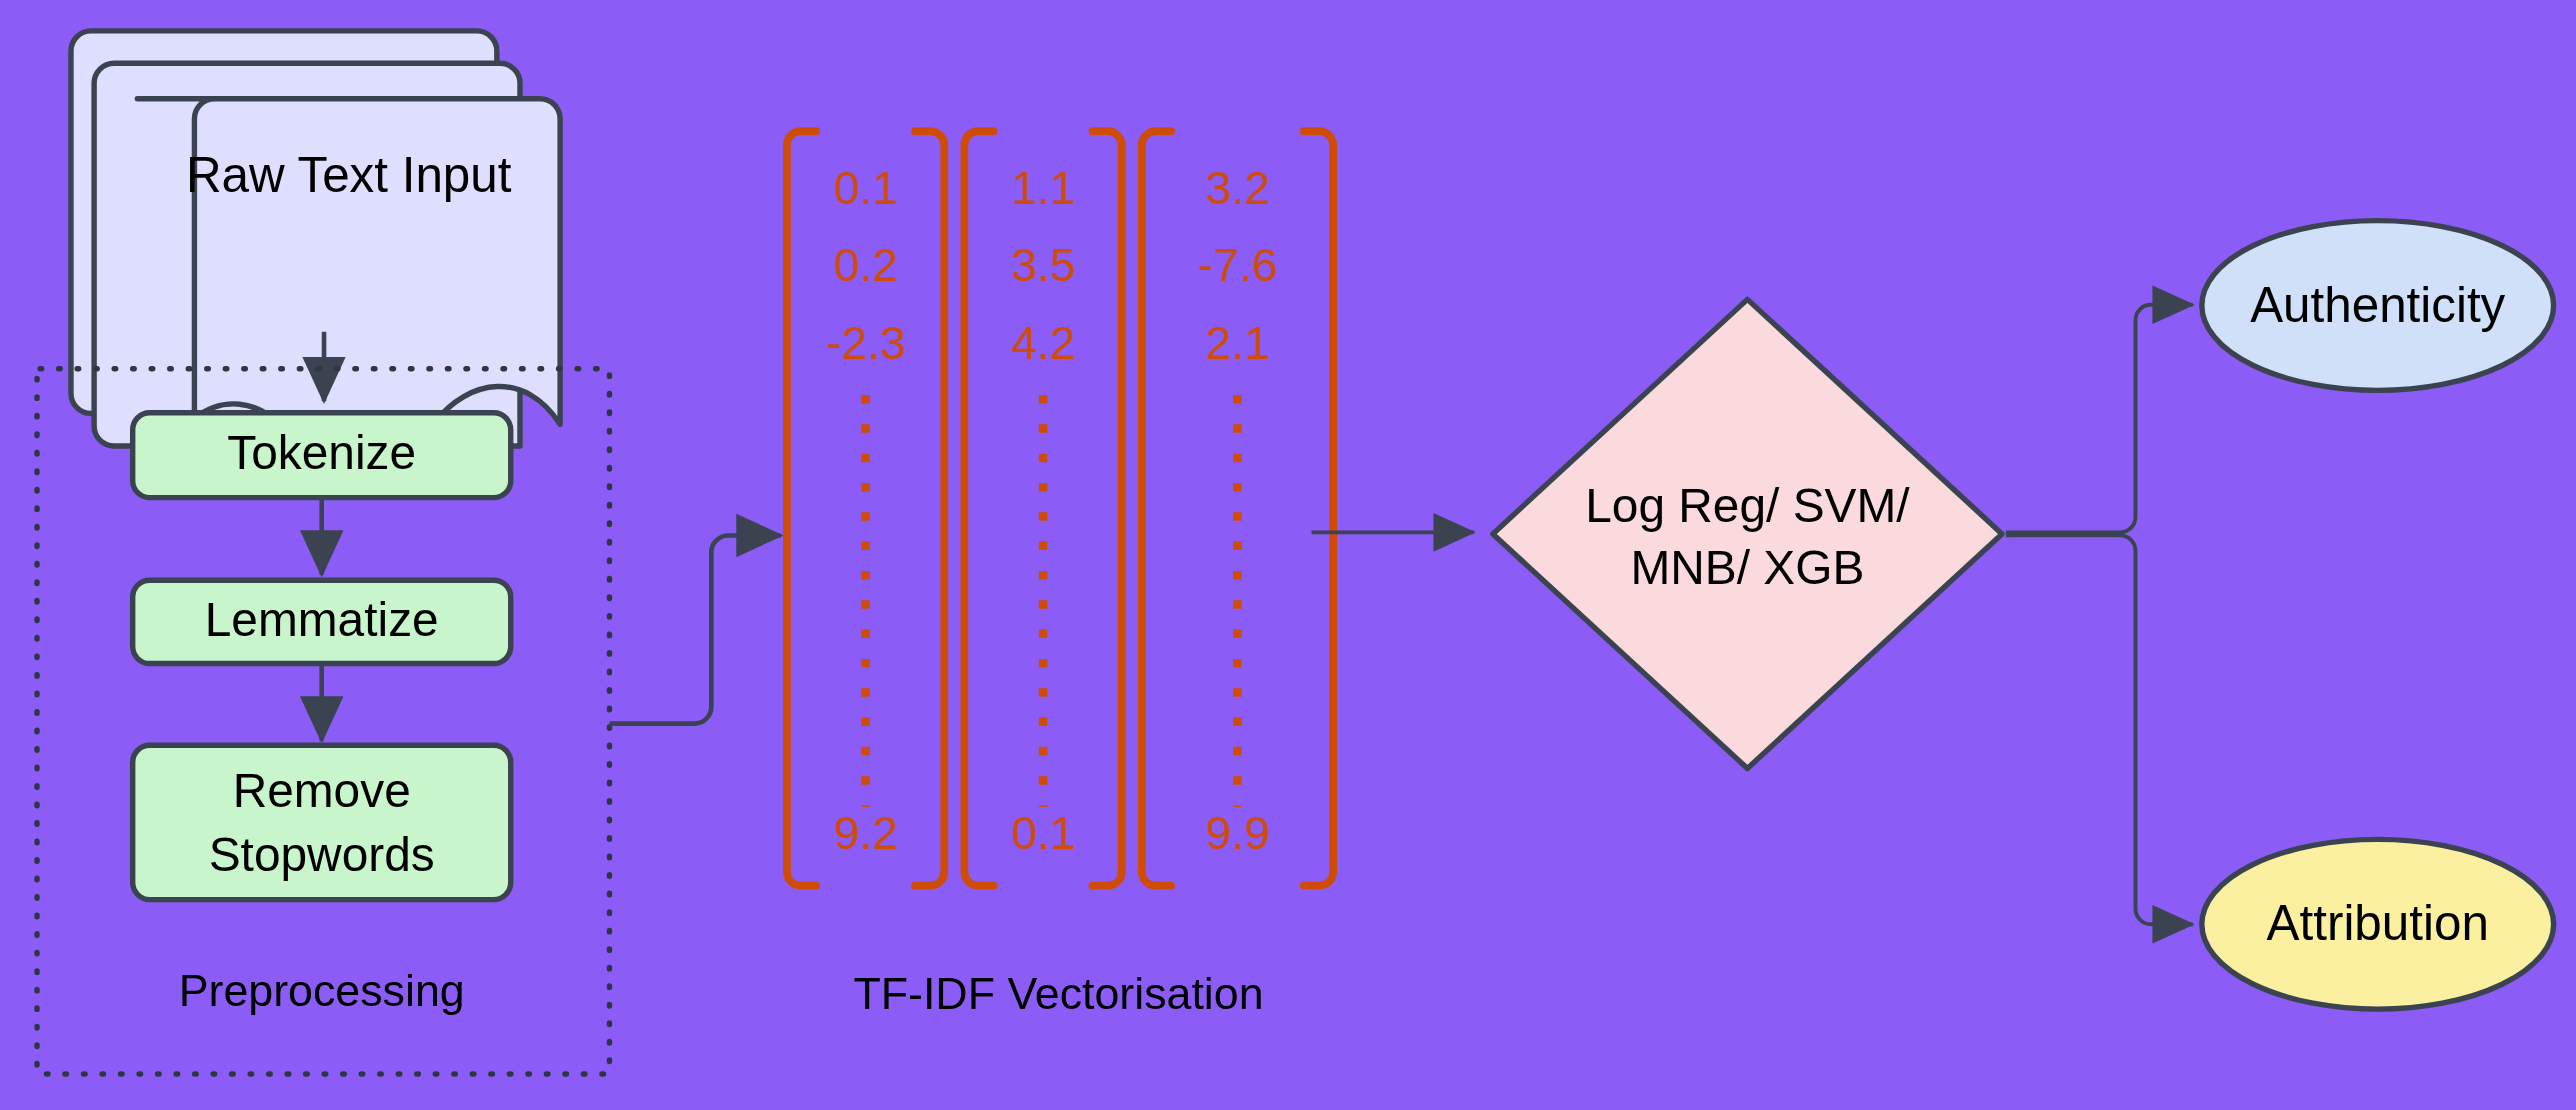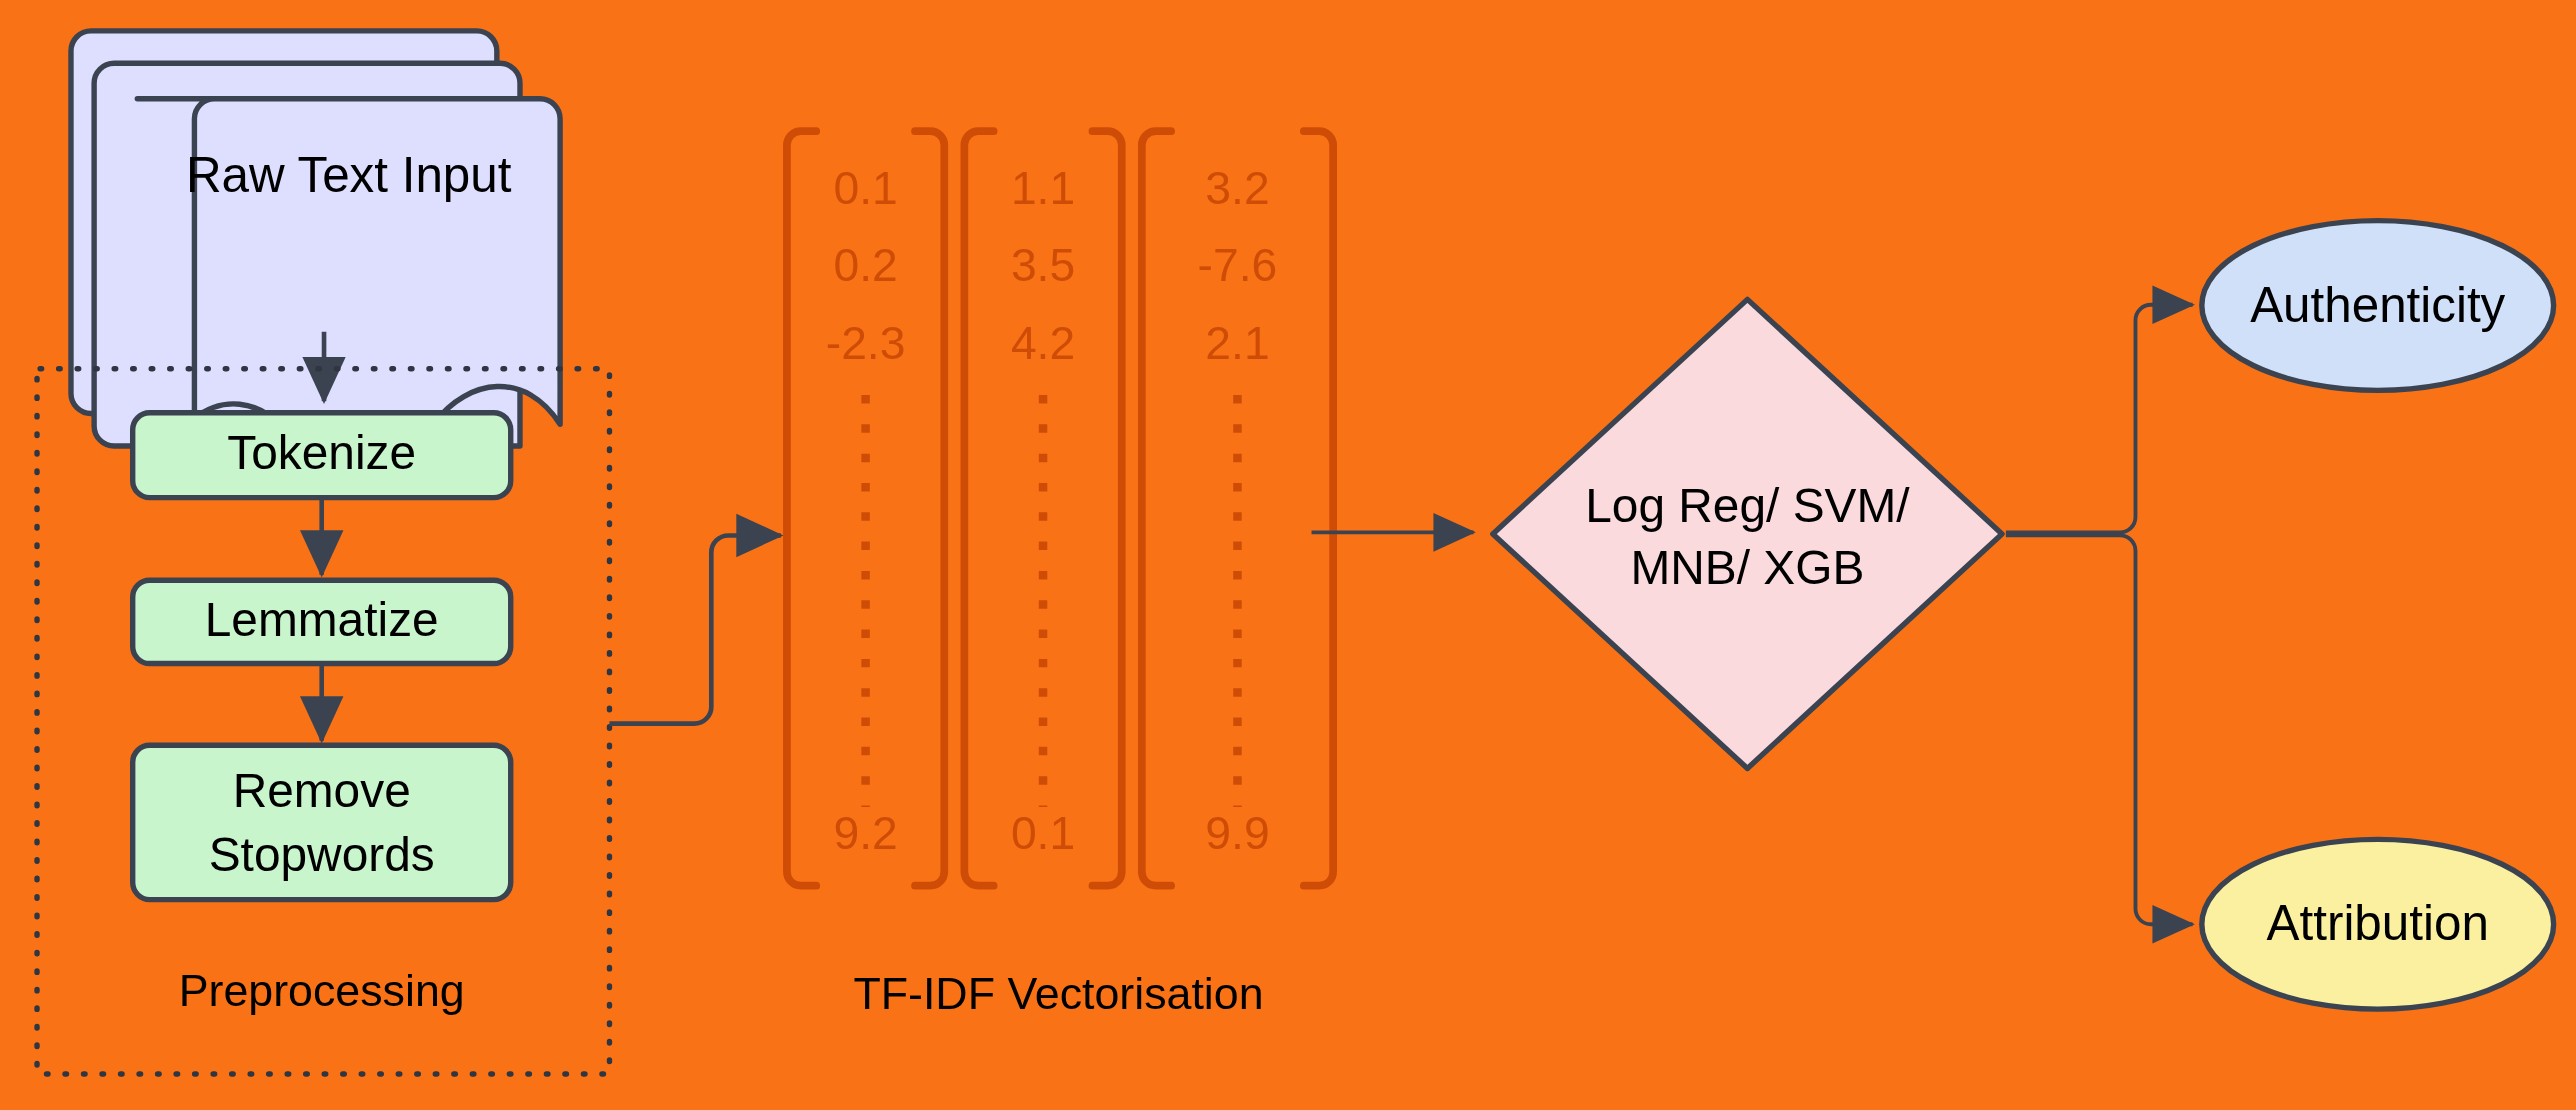--- a/index.html
+++ b/index.html
@@ -1,18 +1,18 @@
 <!DOCTYPE html>
 <html style="font-size:12.3px"><head>
 <meta charset="utf-8">
 <style>
   html,body{margin:0;padding:0;background:#ffffff;}
   body{width:2576px;height:1111px;overflow:hidden;
        font-family:"Liberation Sans","DejaVu Sans",sans-serif;}
-  #stage{position:relative;width:2576px;height:1111px;background:#f97316;}
+  #stage{position:relative;width:2576px;height:1111px;background:#8b5cf6;}
   svg#canvas{position:absolute;left:0;top:0;width:2576px;height:1111px;}
   .shp{stroke:#3b4351;stroke-width:7;stroke-linejoin:round;}
   .edge{fill:none;stroke:#3b4351;stroke-width:6;}
   .edge-thin{fill:none;stroke:#3b4351;stroke-width:5;}
   .dotbox{fill:none;stroke:#2f3642;stroke-width:7;stroke-dasharray:2 22;stroke-linecap:round;}
   .bracket{fill:none;stroke:#cf4c06;stroke-width:10;stroke-linecap:round;}
   .dotcol{fill:none;stroke:#cf4c06;stroke-width:11;stroke-linecap:butt;stroke-dasharray:11 27;}
   .lbl{font-family:"Liberation Sans","DejaVu Sans",sans-serif;fill:#000;
        text-anchor:middle;dominant-baseline:middle;}
   .num{font-family:"Liberation Sans","DejaVu Sans",sans-serif;fill:#cf4c06;

